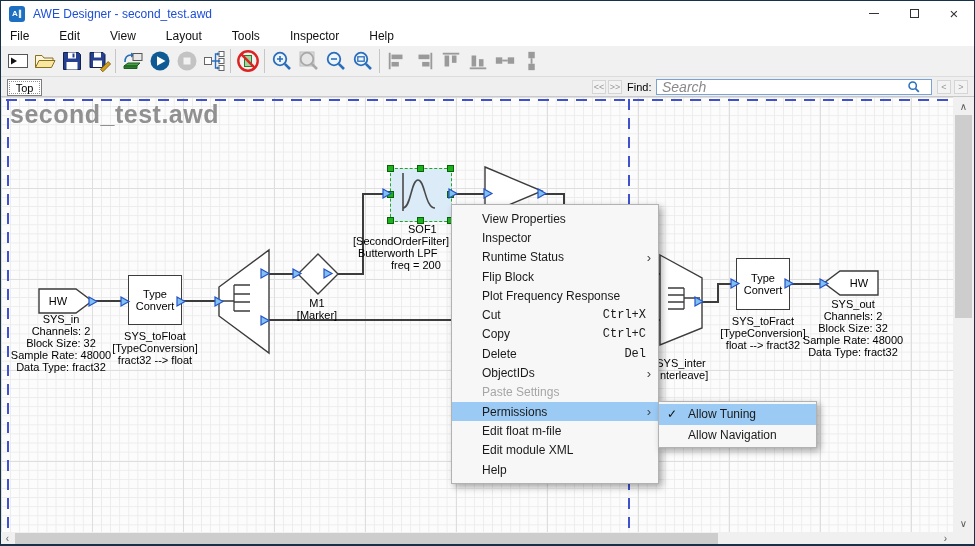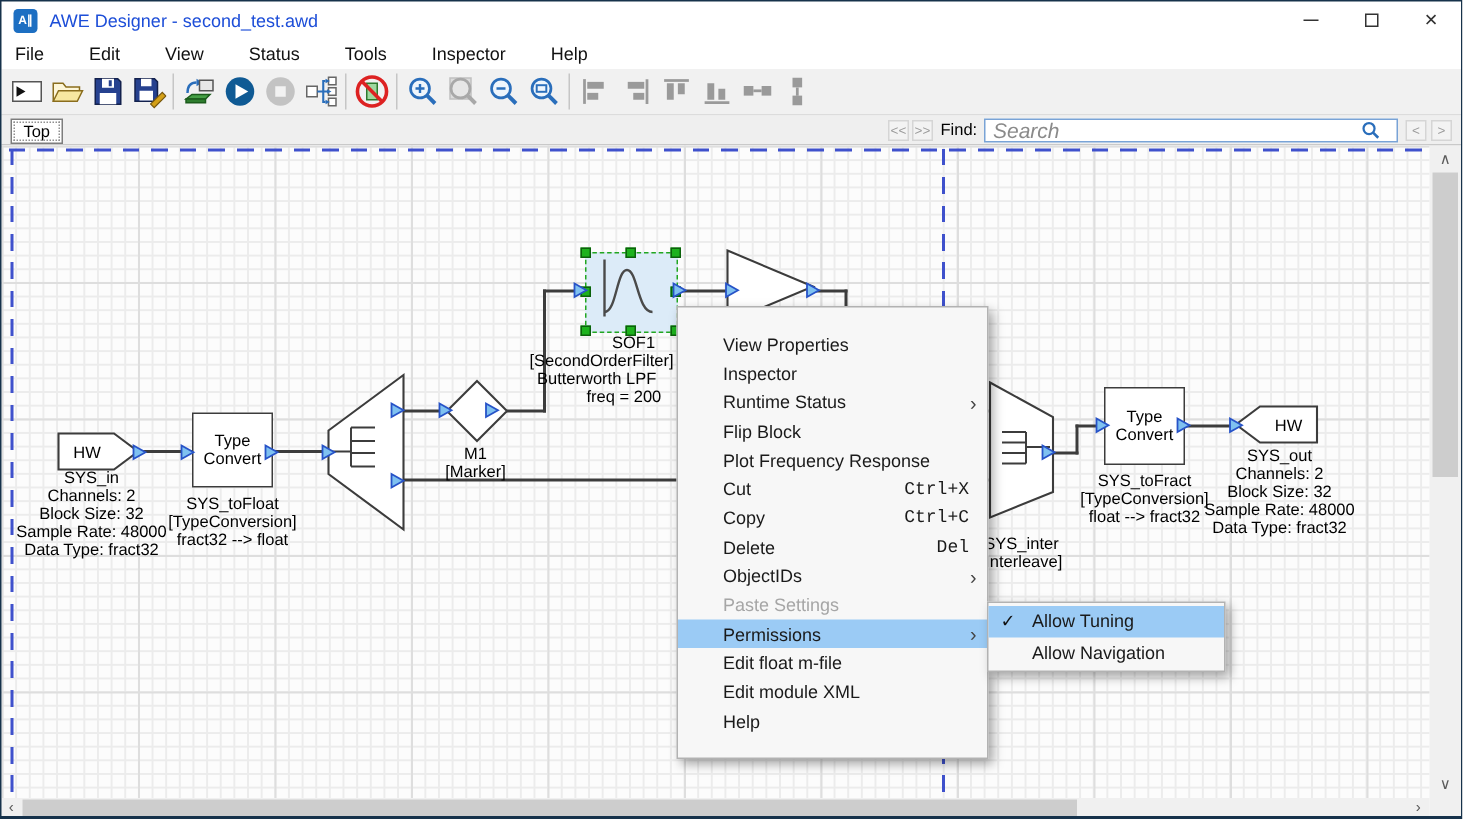--- a/index.html
+++ b/index.html
@@ -53,21 +53,21 @@
   .hdl{position:absolute;width:7px;height:7px;background:#1db21d;border:1px solid #0b610b;z-index:7;}
   svg text{font-size:11px;fill:#000;}
   
   .vscroll{position:absolute;left:953px;top:97px;width:21px;height:435px;background:#f0f0f0;z-index:8;}
   .hscroll{position:absolute;left:0px;top:532px;width:953px;height:13px;background:#f0f0f0;z-index:8;}
   .corner{position:absolute;left:953px;top:532px;width:21px;height:13px;background:#f0f0f0;z-index:8;}
   .sarrow{position:absolute;color:#5a5a5a;font-size:10px;display:flex;align-items:center;justify-content:center;}
   .vthumb{position:absolute;left:2px;top:18px;width:17px;height:203px;background:#cdcdcd;}
   .hthumb{position:absolute;left:15px;top:1px;width:703px;height:11px;background:#cdcdcd;}
   
-  .ctx{position:absolute;left:451px;top:204px;width:208px;background:#f7f7f7;border:1px solid #b2b2b2;box-shadow:3px 3px 7px rgba(0,0,0,.35);z-index:50;padding:15px 0;}
+  .ctx{position:absolute;left:451px;top:204px;width:208px;background:#f7f7f7;border:1px solid #b2b2b2;box-shadow:3px 3px 7px rgba(0,0,0,.35);z-index:50;padding:4px 0;}
   .ctx .item{height:19.3px;display:flex;align-items:center;padding:0 12px 0 30px;font-size:12px;color:#1a1a1a;position:relative;}
   .ctx .item .sc{margin-left:auto;font-family:Liberation Mono, monospace;}
   .ctx .item .ar{position:absolute;right:7px;font-size:13px;color:#444;}
   .item.hl{background:#9bcbf5;}
   .item.dis{color:#a6a6a6;}
   .sub{position:absolute;left:658px;top:401px;width:159px;background:#f7f7f7;border:1px solid #b2b2b2;box-shadow:3px 3px 7px rgba(0,0,0,.35);z-index:51;padding:2px 0;}
   .sub .item{height:20.5px;display:flex;align-items:center;padding:0 10px 0 29px;font-size:12px;color:#1a1a1a;position:relative;}
   .sub .chk{position:absolute;left:8px;font-size:12px;color:#111;}
 </style>
 </head>
@@ -89,21 +89,21 @@
       <div class="winbtn">
           <span>×</span>
         </div>
     </div>
   </div>
 
   <div class="menubar">
     <span class="mbi">File</span>
     <span class="mbi">Edit</span>
     <span class="mbi">View</span>
-    <span class="mbi">Status</span>
+    <span class="mbi">Layout</span>
     <span class="mbi">Tools</span>
     <span class="mbi">Inspector</span>
     <span class="mbi">Help</span>
   </div>
 
   <div class="toolbar">
     <div class="tbtn">
         <svg width="24" height="24" viewBox="0 0 24 24">
           <rect x="2.5" y="5.5" width="19" height="13" fill="#fff" stroke="#555"></rect>
           <path d="M5,8.5 l6,3.5 -6,3.5 z" fill="#111"></path>
@@ -255,20 +255,21 @@
       <svg width="14" height="14" viewBox="0 0 16 16">
           <circle cx="6.5" cy="6.5" r="4.2" fill="none" stroke="#2a6ebb" stroke-width="1.7"></circle>
           <path d="M9.8,9.8 L13.5,13.5" stroke="#2a6ebb" stroke-width="2"></path>
         </svg>
     </div>
     <div class="fnav" style="left:936px">&lt;</div>
     <div class="fnav" style="left:953px">&gt;</div>
   </div>
 
   <div class="canvas">
+    <div class="designtitle">second_test.awd</div>
     <div class="guide h" style="left:5px;top:2px;width:945px"></div>
     <div class="guide v" style="left:6px;top:2px;height:433px"></div>
     <div class="guide v" style="left:627px;top:2px;height:433px"></div>
 
     <div class="wire h" style="left:89px;top:203px;width:38px"></div>
     <div class="wire h" style="left:181px;top:203px;width:38px"></div>
     <div class="wire h" style="left:267px;top:176px;width:33px"></div>
     <div class="wire h" style="left:331px;top:176px;width:32px"></div>
     <div class="wire v" style="left:361px;top:96px;height:82px"></div>
     <div class="wire h" style="left:361px;top:96px;width:28px"></div>

